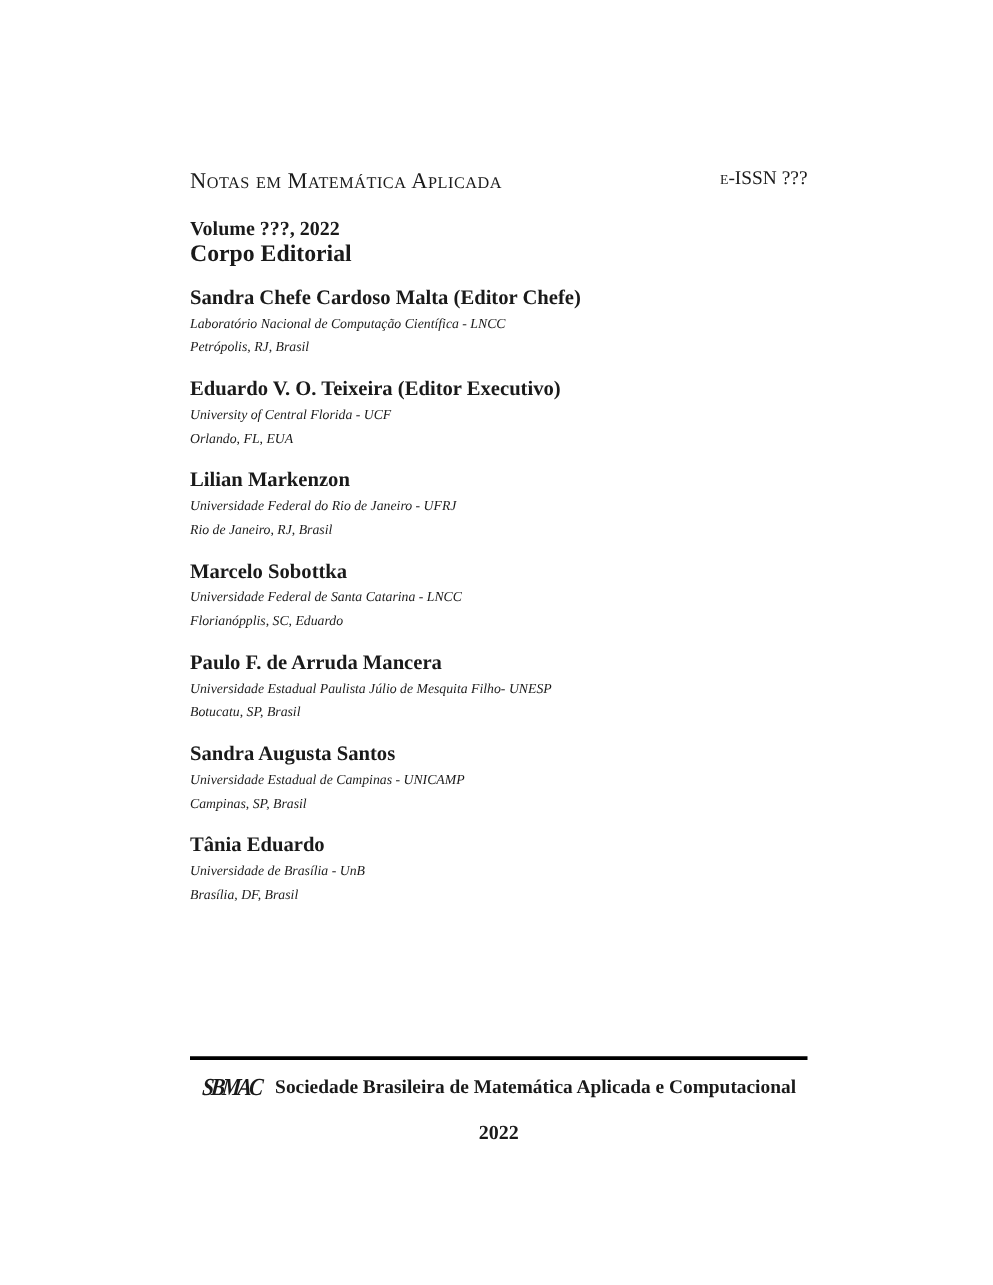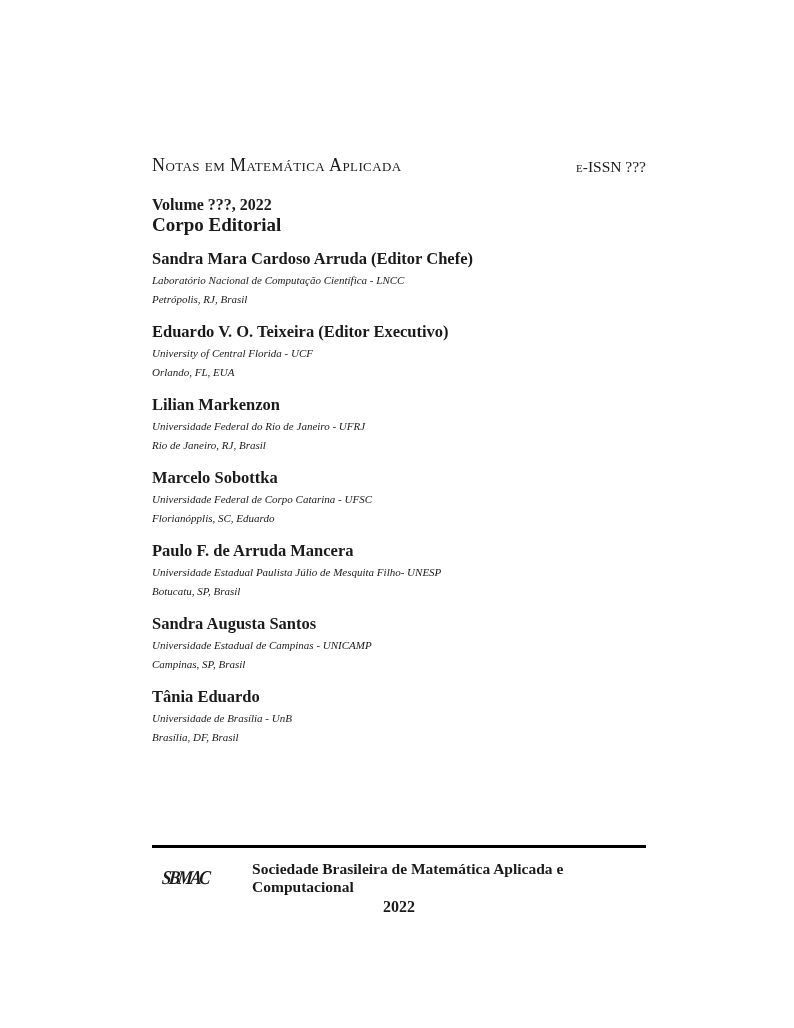--- a/index.html
+++ b/index.html
@@ -16,22 +16,21 @@
   }
   .page {
     position: absolute;
     left: 152px;
     top: 134px;
     width: 494px;
   }
   .doc-header {
     display: flex;
     justify-content: space-between;
-    align-items: flex-end;
-    margin-top: 21px;
+    align-items: flex-start;
   }
   .journal-title {
     font-variant: small-caps;
     font-size: 18px;
     letter-spacing: 0.4px;
   }
   .issn {
     font-variant: small-caps;
     font-size: 15.5px;
   }
@@ -81,21 +80,20 @@
     font-size: 17px;
     letter-spacing: -2.5px;
     transform: scaleY(1.15) skewX(-6deg);
     display: inline-block;
     white-space: nowrap;
     padding-left: 10px;
   }
   .society-name {
     font-weight: bold;
     font-size: 15.5px;
-    margin-left: 32px;
   }
   .footer-year {
     position: absolute;
     left: 152px;
     top: 898px;
     width: 494px;
     text-align: center;
     font-weight: bold;
     font-size: 16px;
   }
@@ -108,40 +106,40 @@
   <div class="doc-header">
     <span class="journal-title">Notas em Matemática Aplicada</span>
     <span class="issn">e-ISSN ???</span>
   </div>
 
   <div class="volume-line">Volume ???, 2022</div>
 
   <div class="section-title">Corpo Editorial</div>
 
   <div class="editor">
-    <div class="editor-name">Sandra Mara Cardoso Arruda (Editor Chefe)</div>
+    <div class="editor-name">Sandra Chefe Cardoso Malta (Editor Chefe)</div>
     <div class="editor-line">Laboratório Nacional de Computação Científica - LNCC</div>
     <div class="editor-line">Petrópolis, RJ, Brasil</div>
   </div>
 
   <div class="editor">
     <div class="editor-name">Eduardo V. O. Teixeira (Editor Executivo)</div>
     <div class="editor-line">University of Central Florida - UCF</div>
     <div class="editor-line">Orlando, FL, EUA</div>
   </div>
 
   <div class="editor">
     <div class="editor-name">Lilian Markenzon</div>
     <div class="editor-line">Universidade Federal do Rio de Janeiro - UFRJ</div>
     <div class="editor-line">Rio de Janeiro, RJ, Brasil</div>
   </div>
 
   <div class="editor">
     <div class="editor-name">Marcelo Sobottka</div>
-    <div class="editor-line">Universidade Federal de Corpo Catarina - UFSC</div>
+    <div class="editor-line">Universidade Federal de Santa Catarina - LNCC</div>
     <div class="editor-line">Florianópplis, SC, Eduardo</div>
   </div>
 
   <div class="editor">
     <div class="editor-name">Paulo F. de Arruda Mancera</div>
     <div class="editor-line">Universidade Estadual Paulista Júlio de Mesquita Filho- UNESP</div>
     <div class="editor-line">Botucatu, SP, Brasil</div>
   </div>
 
   <div class="editor">

